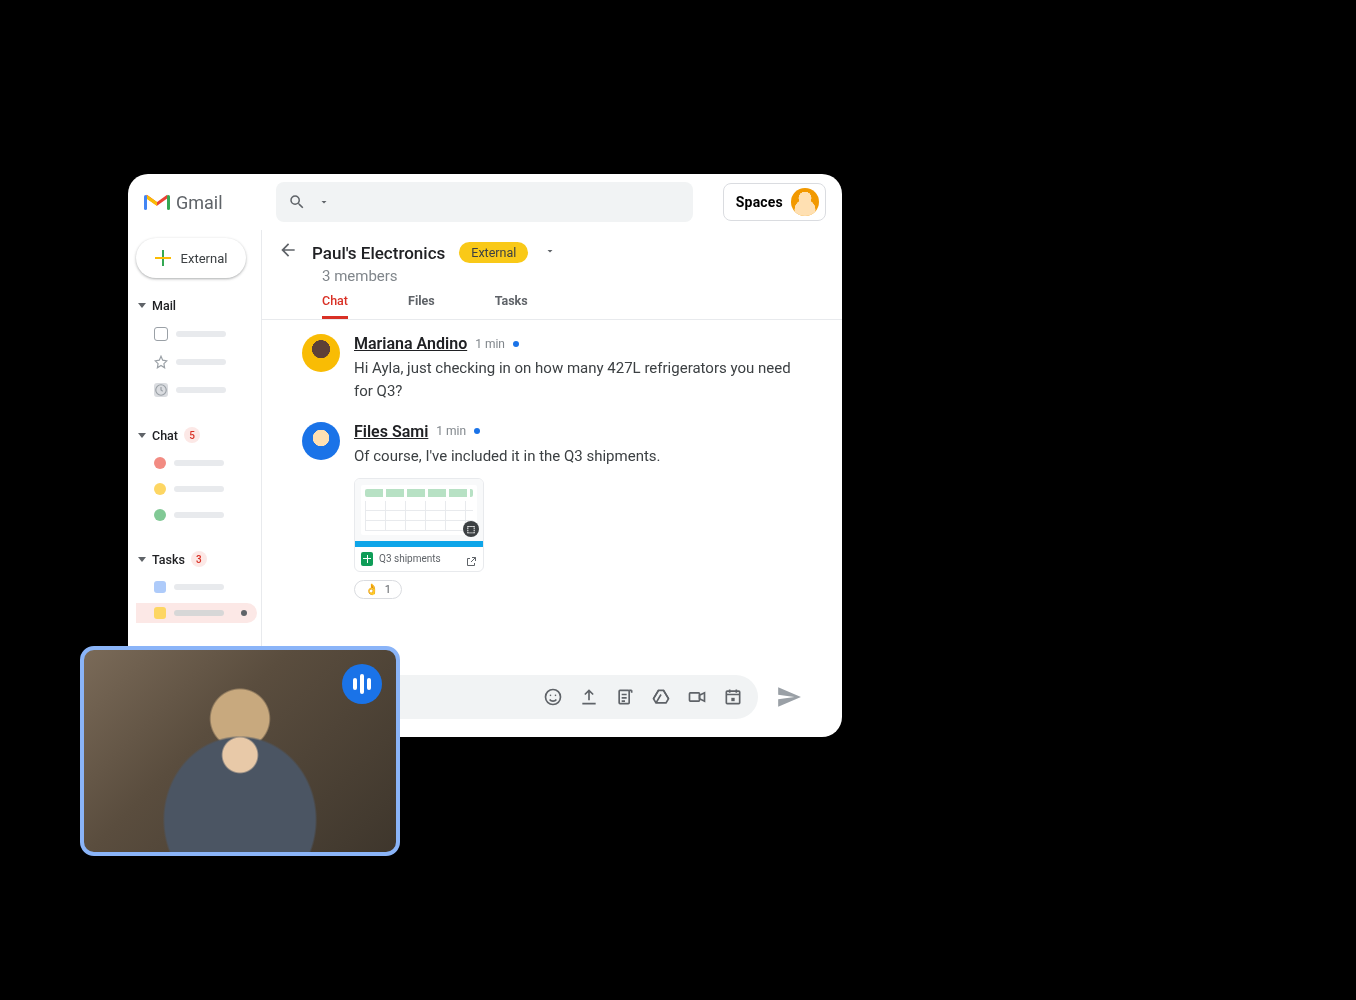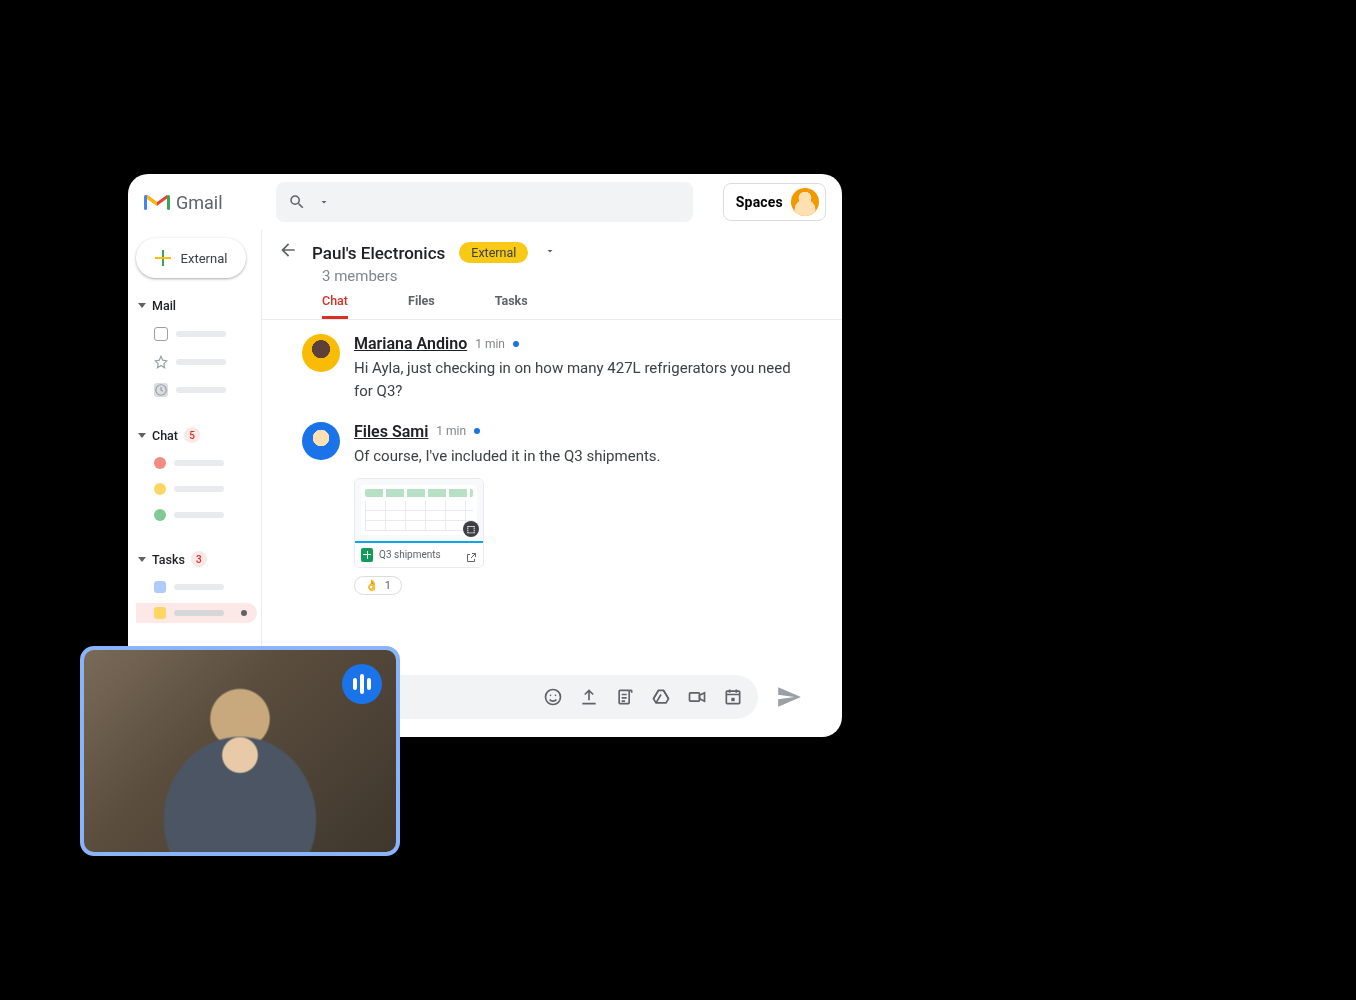--- a/index.html
+++ b/index.html
@@ -169,21 +169,21 @@
   content:""; position:absolute; left:4px; right:4px; top:16px; bottom:4px;
   background:
     repeating-linear-gradient(0deg, #e8eaed 0 1px, transparent 1px 10px),
     repeating-linear-gradient(90deg, #e8eaed 0 1px, transparent 1px 20px);
 }
 .file-badge {
   position: absolute; right: 4px; bottom: 4px; width: 16px; height: 16px; border-radius: 50%;
   background: #3c4043; display:flex;align-items:center;justify-content:center;
 }
 .file-badge span{color:#fff;font-size:9px;font-weight:700;}
-.file-foot { display:flex;align-items:center;gap:6px;padding:5px 6px;border-top:2px solid #0ea5e9;}
+.file-foot { display:flex;align-items:center;gap:6px;padding:5px 6px;border-top:6px solid #0ea5e9;}
 .sheets-ic{width:12px;height:14px;background:#0f9d58;border-radius:2px;position:relative;}
 .sheets-ic::after{content:"";position:absolute;left:2px;right:2px;top:3px;bottom:3px;background:
   linear-gradient(#fff,#fff) center/100% 1px no-repeat,
   linear-gradient(#fff,#fff) center/1px 100% no-repeat;}
 .file-name{font-size:10px;color:#5f6368;flex:1;white-space:nowrap;overflow:hidden;text-overflow:ellipsis;}
 .open-ic{width:12px;height:12px;color:#5f6368;}
 
 .react-chip{
   margin-top:8px;display:inline-flex;align-items:center;gap:6px;
   border:1px solid #dadce0;border-radius:12px;padding:2px 10px;font-size:11px;color:#5f6368;

